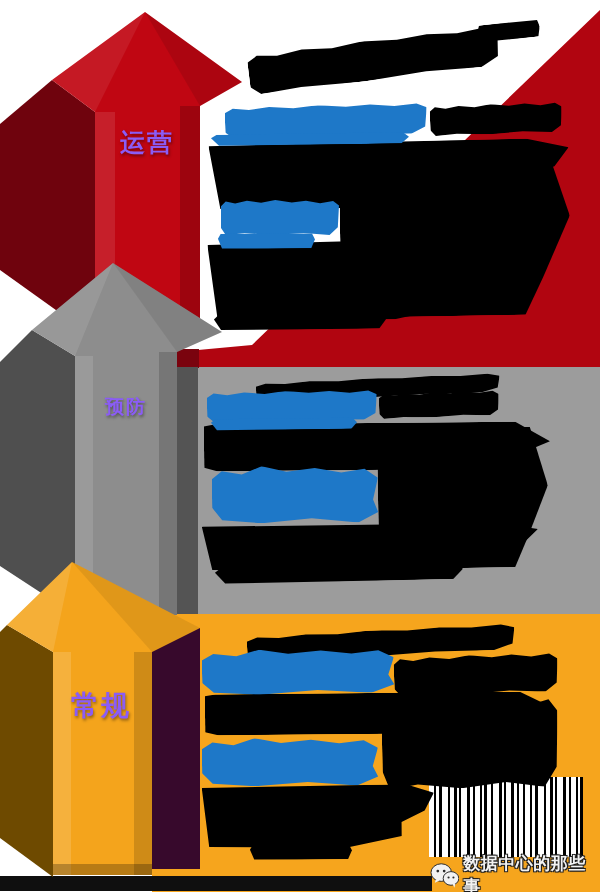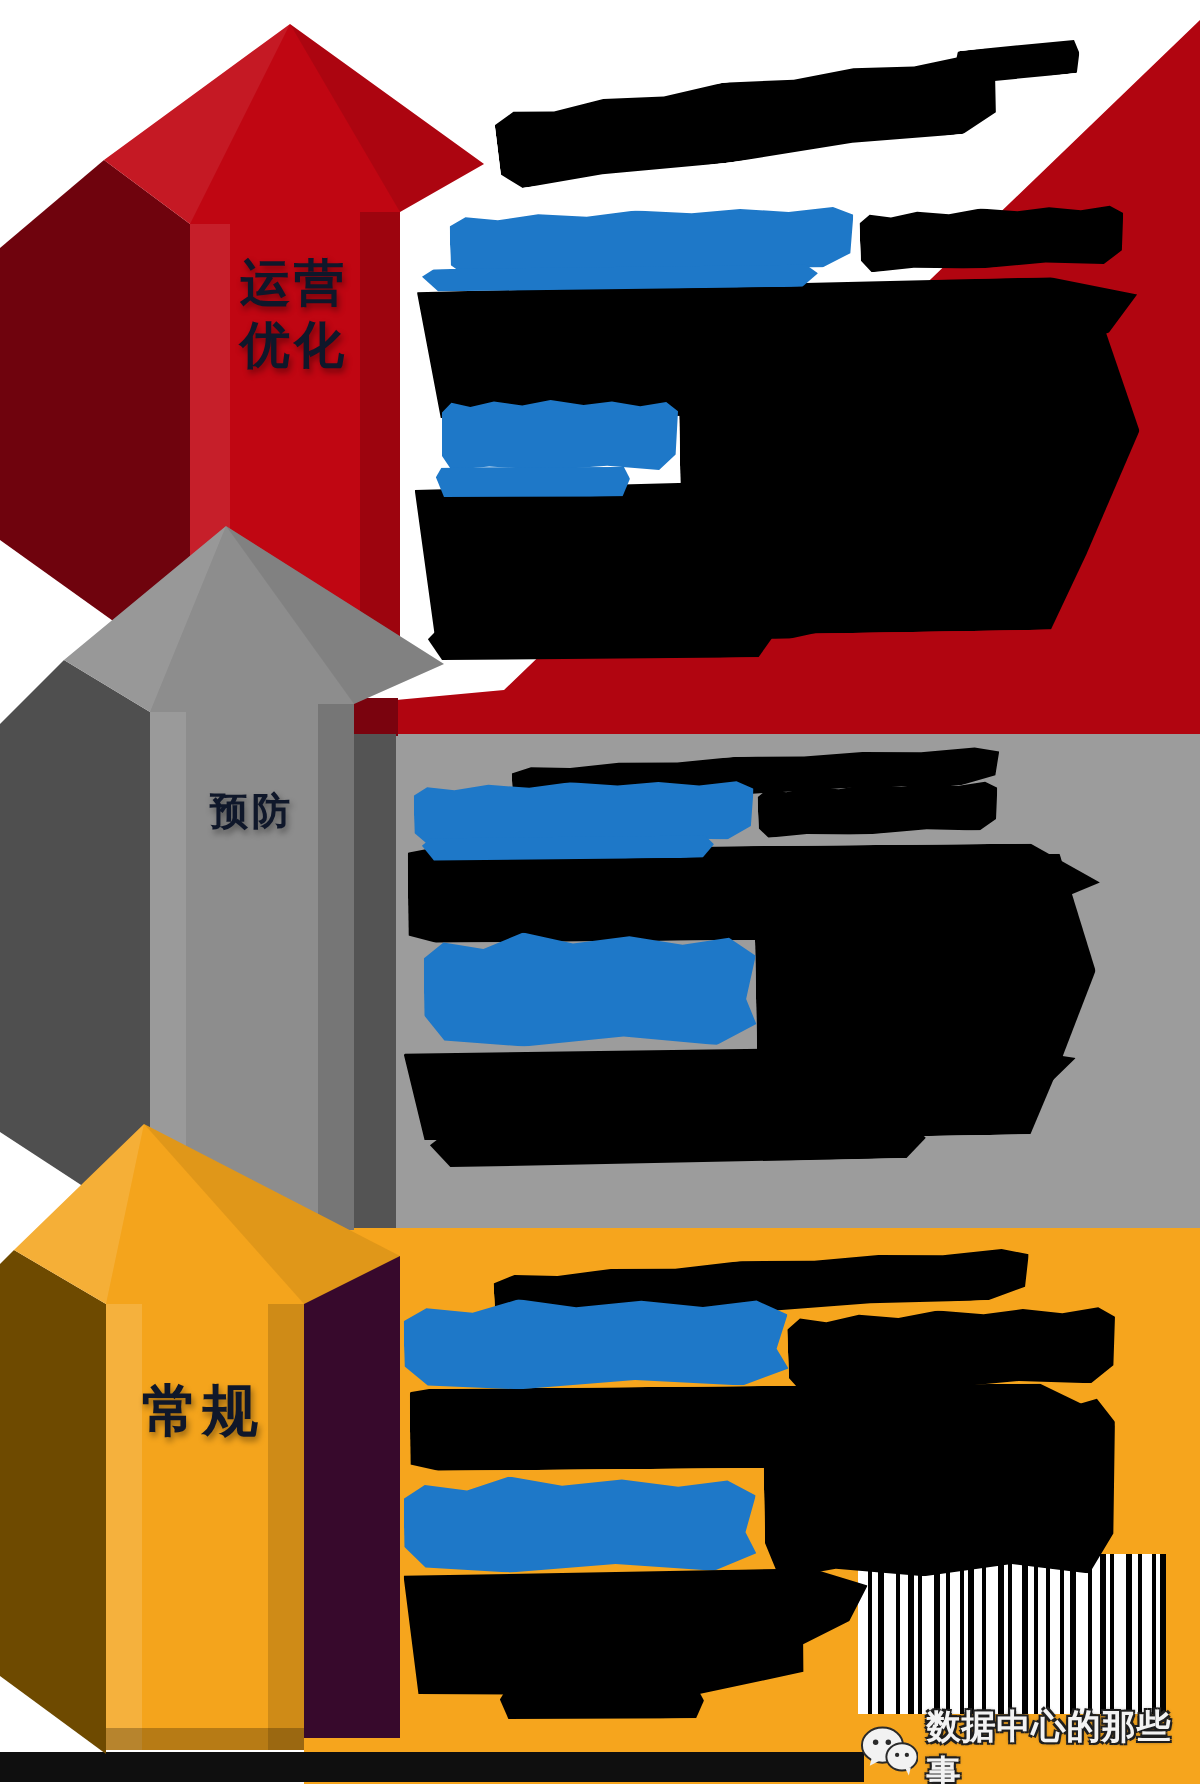--- a/index.html
+++ b/index.html
@@ -4,21 +4,21 @@
 <style>
   html,body{margin:0;padding:0;background:#fff;}
   .stage{
     position:relative;width:600px;height:892px;overflow:hidden;background:#fff;
     font-family:"Liberation Sans","DejaVu Sans",sans-serif;
   }
   .stage svg.base{position:absolute;left:0;top:0;z-index:1;}
   
   .arrow-label{
     position:absolute;z-index:5;width:110px;text-align:center;
-    color:#0f172a;font-weight:bold;letter-spacing:2px;
+    color:#8b5cf6;font-weight:bold;letter-spacing:2px;
     text-shadow:1px 2px 3px rgba(0,0,0,.4);
   }
   .arrow-label span{display:block;}
   #label-top{left:92px;top:127px;font-size:25px;line-height:31px;}
   #label-mid{left:71px;top:393px;font-size:19px;line-height:28px;}
   #label-bot{left:46px;top:691px;font-size:28px;line-height:29px;}
   
   #blob-layer{position:absolute;left:0;top:0;width:600px;height:892px;z-index:3;}
   .blob{position:absolute;border-radius:3px;}
   .blob.ink{background:var(--c-ink,#000);}
@@ -109,21 +109,20 @@
       <div class="blob ink s-point" style="left: 205px; top: 693px; width: 350px; height: 41px; transform: rotate(-0.5deg);"></div>
       <div class="blob ink s-rag" style="left: 382px; top: 698px; width: 176px; height: 90px; transform: rotate(-1deg);"></div>
       <div class="blob blue s-rag2" style="left: 202px; top: 649px; width: 192px; height: 45px; transform: rotate(-1deg);"></div>
       <div class="blob blue s-rag2" style="left: 202px; top: 738px; width: 176px; height: 48px; transform: rotate(-0.5deg);"></div>
       <div class="blob ink s-stair" style="left: 202px; top: 785px; width: 232px; height: 63px; transform: rotate(-0.5deg);"></div>
       <div class="blob ink s-thin" style="left: 250px; top: 844px; width: 102px; height: 16px; transform: rotate(-1deg);"></div>
     </div>
 
   <div class="arrow-label" id="label-top">
     <span>运营</span>
-    <span>优化</span>
   </div>
   <div class="arrow-label" id="label-mid">
     <span>预防</span>
   </div>
   <div class="arrow-label" id="label-bot">
     <span>常规</span>
   </div>
 
   <div class="barcode" id="barcode"><i style="width: 5px; background: rgb(255, 255, 255);"></i><i style="width: 2px; background: rgb(0, 0, 0);"></i><i style="width: 3px; background: rgb(255, 255, 255);"></i><i style="width: 3px; background: rgb(0, 0, 0);"></i><i style="width: 6px; background: rgb(255, 255, 255);"></i><i style="width: 2px; background: rgb(0, 0, 0);"></i><i style="width: 4px; background: rgb(255, 255, 255);"></i><i style="width: 3px; background: rgb(0, 0, 0);"></i><i style="width: 2px; background: rgb(255, 255, 255);"></i><i style="width: 2px; background: rgb(0, 0, 0);"></i><i style="width: 6px; background: rgb(255, 255, 255);"></i><i style="width: 3px; background: rgb(0, 0, 0);"></i><i style="width: 3px; background: rgb(255, 255, 255);"></i><i style="width: 2px; background: rgb(0, 0, 0);"></i><i style="width: 5px; background: rgb(255, 255, 255);"></i><i style="width: 2px; background: rgb(0, 0, 0);"></i><i style="width: 2px; background: rgb(255, 255, 255);"></i><i style="width: 3px; background: rgb(0, 0, 0);"></i><i style="width: 4px; background: rgb(255, 255, 255);"></i><i style="width: 2px; background: rgb(0, 0, 0);"></i><i style="width: 6px; background: rgb(255, 255, 255);"></i><i style="width: 3px; background: rgb(0, 0, 0);"></i><i style="width: 2px; background: rgb(255, 255, 255);"></i><i style="width: 2px; background: rgb(0, 0, 0);"></i><i style="width: 5px; background: rgb(255, 255, 255);"></i><i style="width: 3px; background: rgb(0, 0, 0);"></i><i style="width: 3px; background: rgb(255, 255, 255);"></i><i style="width: 2px; background: rgb(0, 0, 0);"></i><i style="width: 4px; background: rgb(255, 255, 255);"></i><i style="width: 2px; background: rgb(0, 0, 0);"></i><i style="width: 5px; background: rgb(255, 255, 255);"></i><i style="width: 2px; background: rgb(0, 0, 0);"></i><i style="width: 3px; background: rgb(255, 255, 255);"></i><i style="width: 3px; background: rgb(0, 0, 0);"></i><i style="width: 6px; background: rgb(255, 255, 255);"></i><i style="width: 2px; background: rgb(0, 0, 0);"></i><i style="width: 4px; background: rgb(255, 255, 255);"></i><i style="width: 3px; background: rgb(0, 0, 0);"></i><i style="width: 2px; background: rgb(255, 255, 255);"></i><i style="width: 2px; background: rgb(0, 0, 0);"></i><i style="width: 6px; background: rgb(255, 255, 255);"></i><i style="width: 3px; background: rgb(0, 0, 0);"></i><i style="width: 3px; background: rgb(255, 255, 255);"></i><i style="width: 2px; background: rgb(0, 0, 0);"></i><i style="width: 5px; background: rgb(255, 255, 255);"></i><i style="width: 2px; background: rgb(0, 0, 0);"></i><i style="width: 2px; background: rgb(255, 255, 255);"></i><i style="width: 3px; background: rgb(0, 0, 0);"></i></div>
 

